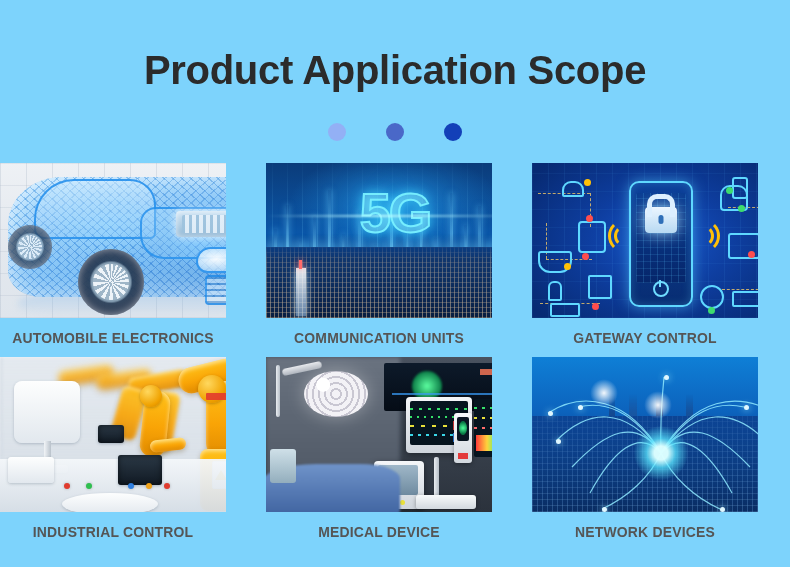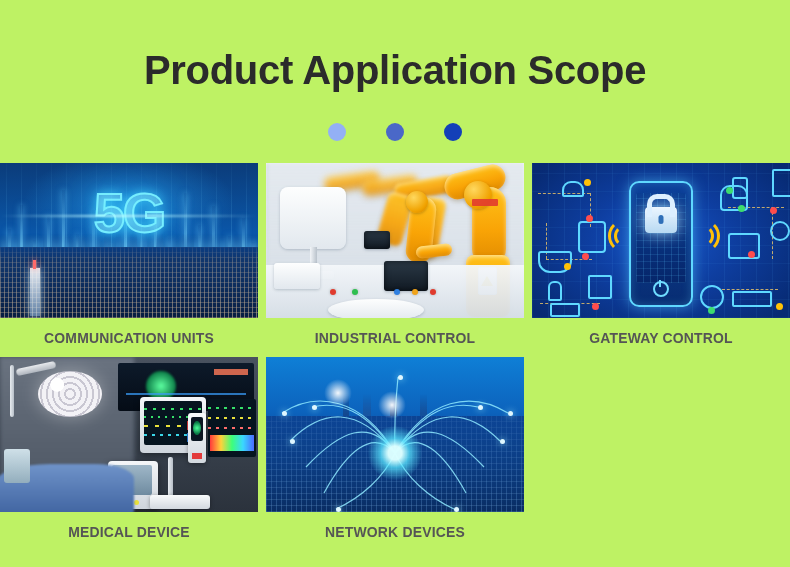--- a/index.html
+++ b/index.html
@@ -12,21 +12,21 @@
     height: 567px;
     overflow: hidden;
     font-family: "Liberation Sans", sans-serif;
     -webkit-font-smoothing: antialiased;
   }
 
   .page {
     position: relative;
     width: 790px;
     height: 567px;
-    background: #bef264;
+    background: #7dd3fc;
   }
 
   
   .header {
     position: absolute;
     top: 0; left: 0;
     width: 790px;
     height: 163px;
   }
   .page-title {
@@ -68,21 +68,21 @@
     width: 790px;
     display: grid;
     grid-template-columns: 258px 258px 258px;
     grid-template-rows: 194px 194px;
     column-gap: 8px;
     row-gap: 0px;
     justify-content: center;
   }
   .card {
     position: relative;
-    width: 258px;
+    width: 226px;
     height: 194px;
     overflow: hidden;
   }
   .thumb {
     position: relative;
     width: 258px;
     height: 155px;
     overflow: hidden;
     background: #0a1a3a;
   }
@@ -427,20 +427,42 @@
 
     <div class="dots">
       <span class="dot" style="background:#93b0f5"></span>
       <span class="dot" style="background:#4a68c8"></span>
       <span class="dot" style="background:#1340b8"></span>
     </div>
   </div>
 
   <div class="grid">
 
+    <div class="card">
+      <div class="thumb">
+        <div class="art-car">
+          <div class="car-floor"></div>
+          <div class="car-reflection"></div>
+          <div class="car-body"></div>
+          <div class="car-mesh"></div>
+          <div class="car-cabin"></div>
+          <div class="car-hood"></div>
+          <div class="car-engine"></div>
+          <div class="car-light"></div>
+          <div class="car-grille"></div>
+          <div class="car-wheel rear">
+              <div class="spokes"></div>
+            </div>
+          <div class="car-wheel front">
+              <div class="spokes"></div>
+            </div>
+        </div>
+      </div>
+      <div class="card-label">AUTOMOBILE ELECTRONICS</div>
+    </div>
 
     <div class="card">
       <div class="thumb">
         <div class="art-5g">
           <div class="fg-sky"></div>
           <div class="fg-bars">
             <i style="left:8px;  height:46%;"></i>
             <i style="left:20px; height:72%;"></i>
             <i style="left:33px; height:34%;"></i>
             <i style="left:47px; height:60%;"></i>
@@ -466,20 +488,78 @@
           <div class="fg-haze"></div>
           <div class="fg-city"></div>
           <div class="fg-tower"></div>
         </div>
       </div>
       <div class="card-label">COMMUNICATION UNITS</div>
     </div>
 
     <div class="card">
       <div class="thumb">
+        <div class="art-home">
+          <div class="hm-circuit" style="background-image:
+                 repeating-linear-gradient(90deg, rgba(90,190,255,.16) 0 1px, transparent 1px 16px),
+                 repeating-linear-gradient(0deg, rgba(90,190,255,.12) 0 1px, transparent 1px 18px);"></div>
+
+          <div class="hm-line" style="left:6px;  top:30px;  width:52px;"></div>
+          <div class="hm-vline" style="left:58px; top:30px;  height:34px;"></div>
+          <div class="hm-line" style="left:14px; top:96px;  width:46px;"></div>
+          <div class="hm-vline" style="left:14px; top:60px;  height:36px;"></div>
+          <div class="hm-line" style="left:196px;top:44px;  width:56px;"></div>
+          <div class="hm-vline" style="left:240px;top:44px;  height:52px;"></div>
+          <div class="hm-line" style="left:190px;top:126px; width:56px;"></div>
+          <div class="hm-line" style="left:8px;  top:140px; width:60px;"></div>
+
+          <div class="hm-icon" style="left:30px; top:18px; width:18px; height:12px; border-radius:9px 9px 2px 2px;"></div>
+          <div class="hm-icon" style="left:46px; top:58px; width:24px; height:28px; border-radius:4px;"></div>
+          <div class="hm-icon" style="left:6px;  top:88px; width:30px; height:18px; border-radius:3px 3px 12px 12px;"></div>
+          <div class="hm-icon" style="left:56px; top:112px; width:20px; height:20px; border-radius:2px;"></div>
+          <div class="hm-icon" style="left:16px; top:118px; width:10px; height:16px; border-radius:6px 6px 2px 2px;"></div>
+          <div class="hm-icon" style="left:18px; top:140px; width:26px; height:10px; border-radius:2px;"></div>
+
+          <div class="hm-icon" style="left:188px; top:22px; width:24px; height:22px; border-radius:10px 10px 4px 4px;"></div>
+          <div class="hm-icon" style="left:200px; top:14px; width:12px; height:18px; border-radius:3px;"></div>
+          <div class="hm-icon" style="left:238px; top:58px; width:16px; height:16px; border-radius:50%;"></div>
+          <div class="hm-icon" style="left:196px; top:70px; width:28px; height:22px; border-radius:3px;"></div>
+          <div class="hm-icon" style="left:168px; top:122px; width:20px; height:20px; border-radius:50%;"></div>
+          <div class="hm-icon" style="left:200px; top:128px; width:36px; height:12px; border-radius:2px;"></div>
+          <div class="hm-icon" style="left:240px; top:6px; width:16px; height:24px; border-radius:2px;"></div>
+
+          <div class="hm-node" style="left:52px;  top:16px; background:#ffc107;"></div>
+          <div class="hm-node" style="left:54px;  top:52px; background:#ff4d4d;"></div>
+          <div class="hm-node" style="left:50px;  top:90px; background:#ff4d4d;"></div>
+          <div class="hm-node" style="left:32px;  top:100px;background:#ffc107;"></div>
+          <div class="hm-node" style="left:60px;  top:140px;background:#ff4d4d;"></div>
+          <div class="hm-node" style="left:194px; top:24px; background:#3ddc6e;"></div>
+          <div class="hm-node" style="left:206px; top:42px; background:#3ddc6e;"></div>
+          <div class="hm-node" style="left:238px; top:44px; background:#ff4d4d;"></div>
+          <div class="hm-node" style="left:216px; top:88px; background:#ff4d4d;"></div>
+          <div class="hm-node" style="left:176px; top:144px;background:#3ddc6e;"></div>
+          <div class="hm-node" style="left:244px; top:140px;background:#ffc107;"></div>
+
+          <div class="hm-wave" style="left:82px; top:62px; width:16px; height:16px;"></div>
+          <div class="hm-wave" style="left:76px; top:56px; width:28px; height:28px;"></div>
+          <div class="hm-wave r" style="left:160px; top:62px; width:16px; height:16px;"></div>
+          <div class="hm-wave r" style="left:154px; top:56px; width:28px; height:28px;"></div>
+
+          <div class="hm-phone">
+            <div class="hm-phone-screen"></div>
+            <div class="hm-power"></div>
+          </div>
+          <div class="hm-lock"></div>
+        </div>
+      </div>
+      <div class="card-label">GATEWAY CONTROL</div>
+    </div>
+
+    <div class="card">
+      <div class="thumb">
         <div class="art-robot">
           <div class="rb-bg"></div>
 
           <div class="rb-arm rb-blur2" style="left:58px; top:10px; width:56px; height:16px; transform:rotate(-8deg);"></div>
           <div class="rb-arm rb-blur2" style="left:96px; top:14px; width:56px; height:16px; transform:rotate(-8deg);"></div>
           <div class="rb-arm rb-blur" style="left:128px; top:16px; width:60px; height:18px; transform:rotate(-10deg);"></div>
           <div class="rb-arm rb-blur" style="left:116px; top:30px; width:26px; height:52px; transform:rotate(16deg);"></div>
           <div class="rb-arm rb-blur" style="left:152px; top:34px; width:24px; height:60px; transform:rotate(10deg);"></div>
 
           <div class="rb-panel" style="left:14px; top:24px; width:66px; height:62px; border-radius:8px;"></div>
@@ -504,78 +584,20 @@
           <div class="rb-panel" style="left:8px; top:100px; width:46px; height:26px;"></div>
           <div class="rb-dot" style="left:64px;  top:126px; background:#e03b2e;"></div>
           <div class="rb-dot" style="left:86px;  top:126px; background:#2fbf4f;"></div>
           <div class="rb-dot" style="left:128px; top:126px; background:#2f7fe0;"></div>
           <div class="rb-dot" style="left:146px; top:126px; background:#f0a31a;"></div>
           <div class="rb-dot" style="left:164px; top:126px; background:#e03b2e;"></div>
           <div class="rb-panel" style="left:62px; top:136px; width:96px; height:22px; border-radius:50%;"></div>
         </div>
       </div>
       <div class="card-label">INDUSTRIAL CONTROL</div>
-    </div>
-
-    <div class="card">
-      <div class="thumb">
-        <div class="art-home">
-          <div class="hm-circuit" style="background-image:
-                 repeating-linear-gradient(90deg, rgba(90,190,255,.16) 0 1px, transparent 1px 16px),
-                 repeating-linear-gradient(0deg, rgba(90,190,255,.12) 0 1px, transparent 1px 18px);"></div>
-
-          <div class="hm-line" style="left:6px;  top:30px;  width:52px;"></div>
-          <div class="hm-vline" style="left:58px; top:30px;  height:34px;"></div>
-          <div class="hm-line" style="left:14px; top:96px;  width:46px;"></div>
-          <div class="hm-vline" style="left:14px; top:60px;  height:36px;"></div>
-          <div class="hm-line" style="left:196px;top:44px;  width:56px;"></div>
-          <div class="hm-vline" style="left:240px;top:44px;  height:52px;"></div>
-          <div class="hm-line" style="left:190px;top:126px; width:56px;"></div>
-          <div class="hm-line" style="left:8px;  top:140px; width:60px;"></div>
-
-          <div class="hm-icon" style="left:30px; top:18px; width:18px; height:12px; border-radius:9px 9px 2px 2px;"></div>
-          <div class="hm-icon" style="left:46px; top:58px; width:24px; height:28px; border-radius:4px;"></div>
-          <div class="hm-icon" style="left:6px;  top:88px; width:30px; height:18px; border-radius:3px 3px 12px 12px;"></div>
-          <div class="hm-icon" style="left:56px; top:112px; width:20px; height:20px; border-radius:2px;"></div>
-          <div class="hm-icon" style="left:16px; top:118px; width:10px; height:16px; border-radius:6px 6px 2px 2px;"></div>
-          <div class="hm-icon" style="left:18px; top:140px; width:26px; height:10px; border-radius:2px;"></div>
-
-          <div class="hm-icon" style="left:188px; top:22px; width:24px; height:22px; border-radius:10px 10px 4px 4px;"></div>
-          <div class="hm-icon" style="left:200px; top:14px; width:12px; height:18px; border-radius:3px;"></div>
-          <div class="hm-icon" style="left:238px; top:58px; width:16px; height:16px; border-radius:50%;"></div>
-          <div class="hm-icon" style="left:196px; top:70px; width:28px; height:22px; border-radius:3px;"></div>
-          <div class="hm-icon" style="left:168px; top:122px; width:20px; height:20px; border-radius:50%;"></div>
-          <div class="hm-icon" style="left:200px; top:128px; width:36px; height:12px; border-radius:2px;"></div>
-          <div class="hm-icon" style="left:240px; top:6px; width:16px; height:24px; border-radius:2px;"></div>
-
-          <div class="hm-node" style="left:52px;  top:16px; background:#ffc107;"></div>
-          <div class="hm-node" style="left:54px;  top:52px; background:#ff4d4d;"></div>
-          <div class="hm-node" style="left:50px;  top:90px; background:#ff4d4d;"></div>
-          <div class="hm-node" style="left:32px;  top:100px;background:#ffc107;"></div>
-          <div class="hm-node" style="left:60px;  top:140px;background:#ff4d4d;"></div>
-          <div class="hm-node" style="left:194px; top:24px; background:#3ddc6e;"></div>
-          <div class="hm-node" style="left:206px; top:42px; background:#3ddc6e;"></div>
-          <div class="hm-node" style="left:238px; top:44px; background:#ff4d4d;"></div>
-          <div class="hm-node" style="left:216px; top:88px; background:#ff4d4d;"></div>
-          <div class="hm-node" style="left:176px; top:144px;background:#3ddc6e;"></div>
-          <div class="hm-node" style="left:244px; top:140px;background:#ffc107;"></div>
-
-          <div class="hm-wave" style="left:82px; top:62px; width:16px; height:16px;"></div>
-          <div class="hm-wave" style="left:76px; top:56px; width:28px; height:28px;"></div>
-          <div class="hm-wave r" style="left:160px; top:62px; width:16px; height:16px;"></div>
-          <div class="hm-wave r" style="left:154px; top:56px; width:28px; height:28px;"></div>
-
-          <div class="hm-phone">
-            <div class="hm-phone-screen"></div>
-            <div class="hm-power"></div>
-          </div>
-          <div class="hm-lock"></div>
-        </div>
-      </div>
-      <div class="card-label">GATEWAY CONTROL</div>
     </div>
 
     <div class="card">
       <div class="thumb">
         <div class="art-med">
           <div class="md-wall"></div>
 
           <div class="md-wallscreen">
             <div style="position:absolute; left:28px; top:8px; width:30px; height:30px; border-radius:50%;
                         background: radial-gradient(circle,#5dffa0,#0a7a45 70%); filter: blur(1px);"></div>

